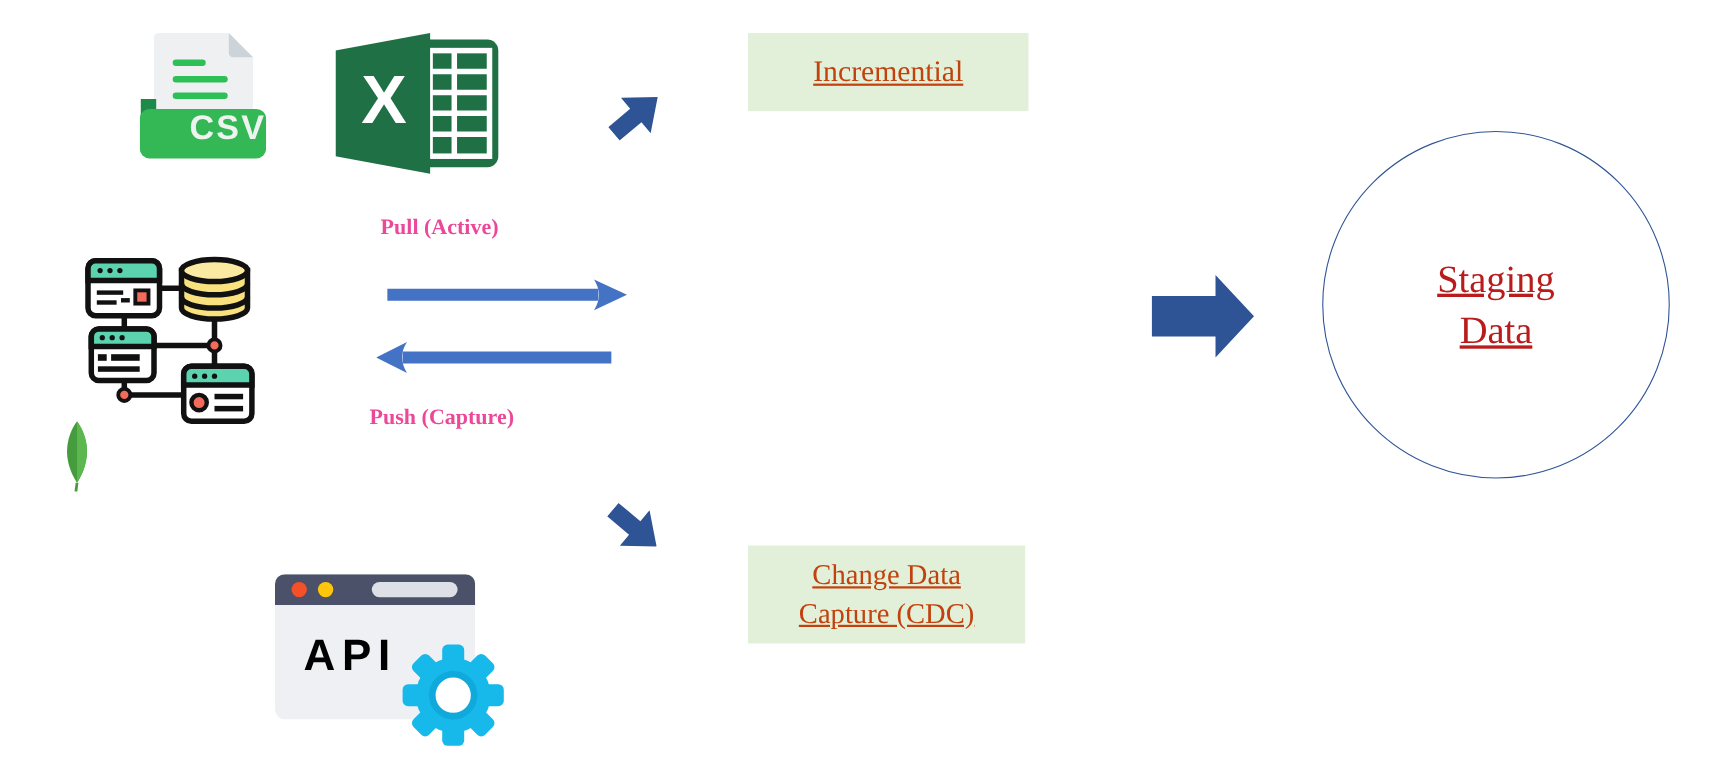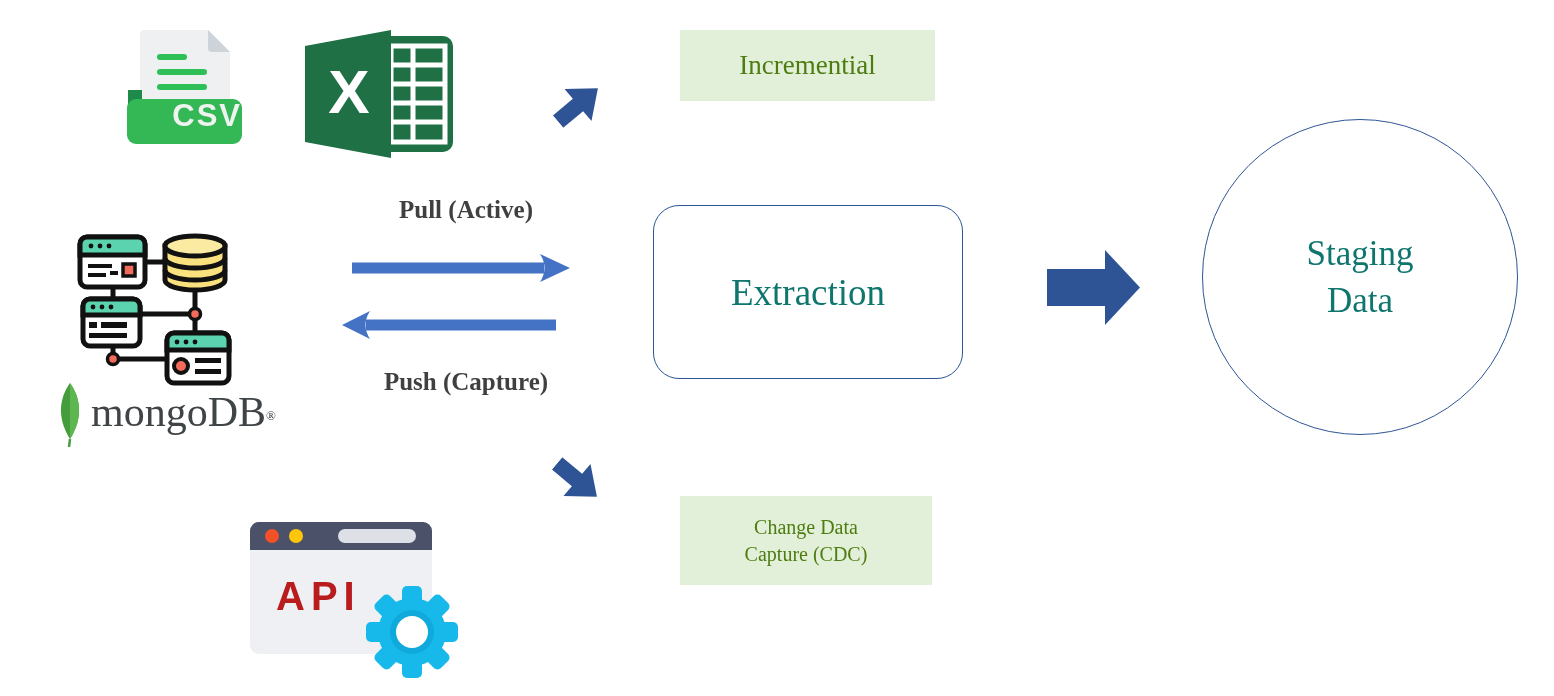--- a/index.html
+++ b/index.html
@@ -2,37 +2,37 @@
 <html><head>
 <meta charset="utf-8">
 <style>
   html,body{margin:0;padding:0;background:#fff;}
   .canvas{position:relative;width:1554px;height:696px;background:#ffffff;overflow:hidden;
           font-family:"Liberation Serif", serif;}
   .abs{position:absolute;}
   .centered{display:flex;align-items:center;justify-content:center;text-align:center;}
 
   
-  .green-box{background:#e3f0d9;color:#4d7c0f;font-size:27px;line-height:1.32;}
-  
-  .node-outline{border:1.6px solid #2f5597;background:#ffffff;color:#0f766e;}
+  .green-box{background:#e3f0d9;color:#c2410c;font-size:27px;line-height:1.32;text-decoration:underline;}
+  
+  .node-outline{border:1.6px solid #2f5597;background:#ffffff;color:#b91c1c;text-decoration:underline;}
   .extraction-box{border-radius:26px;font-size:37px;}
   .staging-circle{border-radius:50%;font-size:35px;line-height:1.35;}
 
   
-  .flow-label{color:#404040;font-weight:bold;font-size:25px;text-align:center;}
+  .flow-label{color:#ec4899;font-weight:bold;font-size:20px;}
 
   
   .csv-label{position:absolute;left:0;top:70px;width:115px;text-align:right;
              font-family:"Liberation Sans", sans-serif;font-weight:bold;font-size:31px;
              color:#eef3ef;letter-spacing:2px;}
   .excel-x{position:absolute;left:8px;top:30px;width:72px;text-align:center;
            font-family:"Liberation Sans", sans-serif;font-weight:bold;font-size:62px;color:#fff;}
   .api-label{position:absolute;left:26px;top:52px;font-family:"Liberation Sans", sans-serif;
-             font-weight:bold;font-size:40px;color:#b91c1c;letter-spacing:6px;}
+             font-weight:bold;font-size:40px;color:#000000;letter-spacing:6px;}
   .mongo-word{position:absolute;left:38px;top:8px;font-family:"Liberation Serif", serif;
               font-size:42px;color:#3f4447;white-space:nowrap;}
   .mongo-tm{font-size:13px;vertical-align:6px;color:#3f4447;}
 </style>
 </head>
 <body>
 
 <div class="canvas">
 
   <div class="abs" style="left:127px;top:28px;width:115px;height:122px">
@@ -127,21 +127,20 @@
       <circle cx="38" cy="127" r="5.5" fill="#f26b5b" stroke="#111111" stroke-width="3.5"></circle>
     </svg>
   </div>
 
   <div class="abs" style="left:53px;top:380px;width:280px;height:70px">
     <svg class="abs" style="left:0;top:3px" width="34" height="64" viewBox="0 0 34 64">
       <path d="M17,0 C27,14 31,34 17,56 C3,34 7,14 17,0 Z" fill="#459c3c"></path>
       <path d="M17,0 C27,14 31,34 17,56 C17,38 17,18 17,0 Z" fill="#5cb84e"></path>
       <line x1="17" y1="56" x2="16" y2="64" stroke="#459c3c" stroke-width="2.5"></line>
     </svg>
-    <span class="mongo-word"><span>mongoDB</span><span class="mongo-tm">®</span></span>
   </div>
 
   <div class="abs flow-label" style="left:346px;top:196px;width:240px">
     <span>Pull (Active)</span>
   </div>
 
   <div class="abs" style="left:352px;top:253px;width:218px;height:30px">
     <svg width="218" height="30" viewBox="0 0 218 30">
       <line x1="0" y1="15" x2="192" y2="15" stroke="#4472c4" stroke-width="11"></line>
       <path d="M188,1 L218,15 L188,29 Q197,15 188,1 Z" fill="#4472c4"></path>
@@ -152,31 +151,28 @@
     <svg width="214" height="30" viewBox="0 0 214 30">
       <line x1="214" y1="15" x2="24" y2="15" stroke="#4472c4" stroke-width="11"></line>
       <path d="M28,1 L0,15 L28,29 Q19,15 28,1 Z" fill="#4472c4"></path>
     </svg>
   </div>
 
   <div class="abs flow-label" style="left:336px;top:368px;width:260px">
     <span>Push (Capture)</span>
   </div>
 
-  <div class="abs node-outline extraction-box centered" style="left:653px;top:205px;width:308px;height:172px">
-    <span>Extraction</span>
-  </div>
 
   <div class="abs" style="left:551px;top:459px;width:52px;height:42px;transform:rotate(40deg)">
     <svg width="52" height="42" viewBox="0 0 52 42">
       <polygon points="0,13 26,13 26,0 52,21 26,42 26,29 0,29" fill="#2f5496"></polygon>
     </svg>
   </div>
 
-  <div class="abs green-box centered" style="left:680px;top:496px;width:252px;height:89px;font-size:20px">
+  <div class="abs green-box centered" style="left:680px;top:496px;width:252px;height:89px;font-size:26px">
     <span>
       <span>Change Data</span><br>
       <span>Capture (CDC)</span>
     </span>
   </div>
 
   <div class="abs" style="left:1047px;top:250px;width:93px;height:75px">
     <svg width="93" height="75" viewBox="0 0 93 75">
       <polygon points="0,19 58,19 58,0 93,37.5 58,75 58,56 0,56" fill="#2f5496"></polygon>
     </svg>

